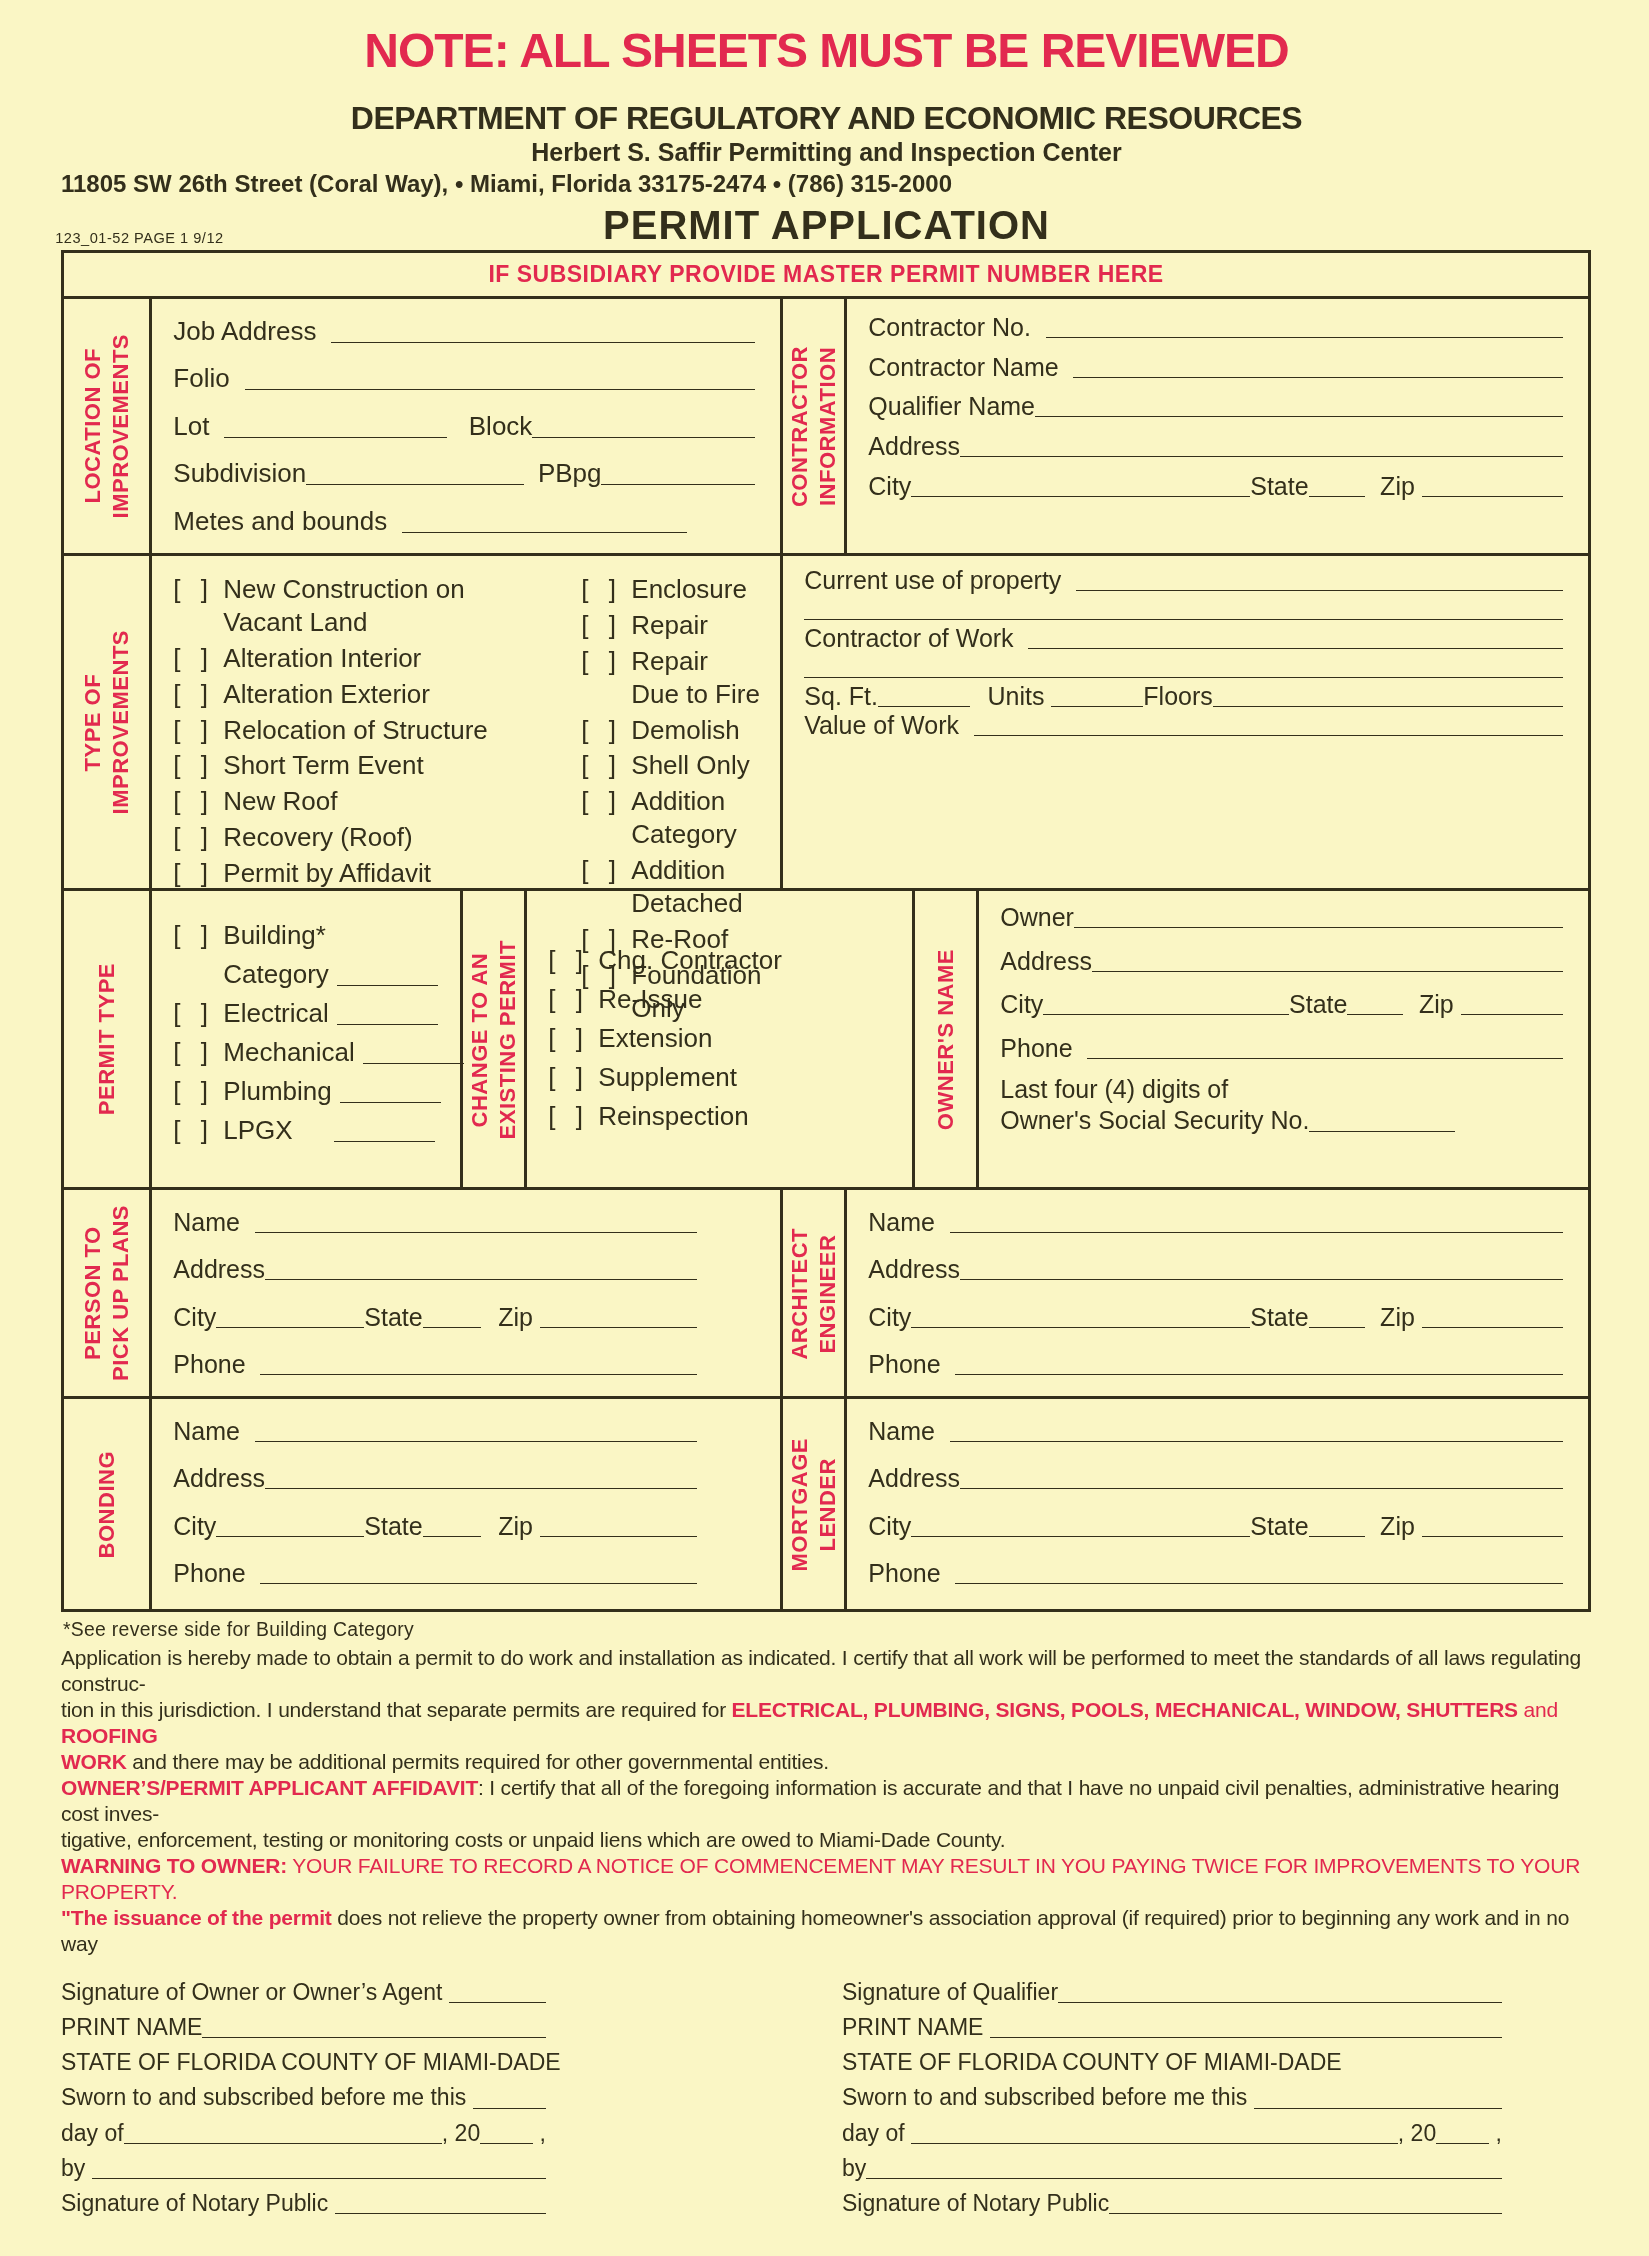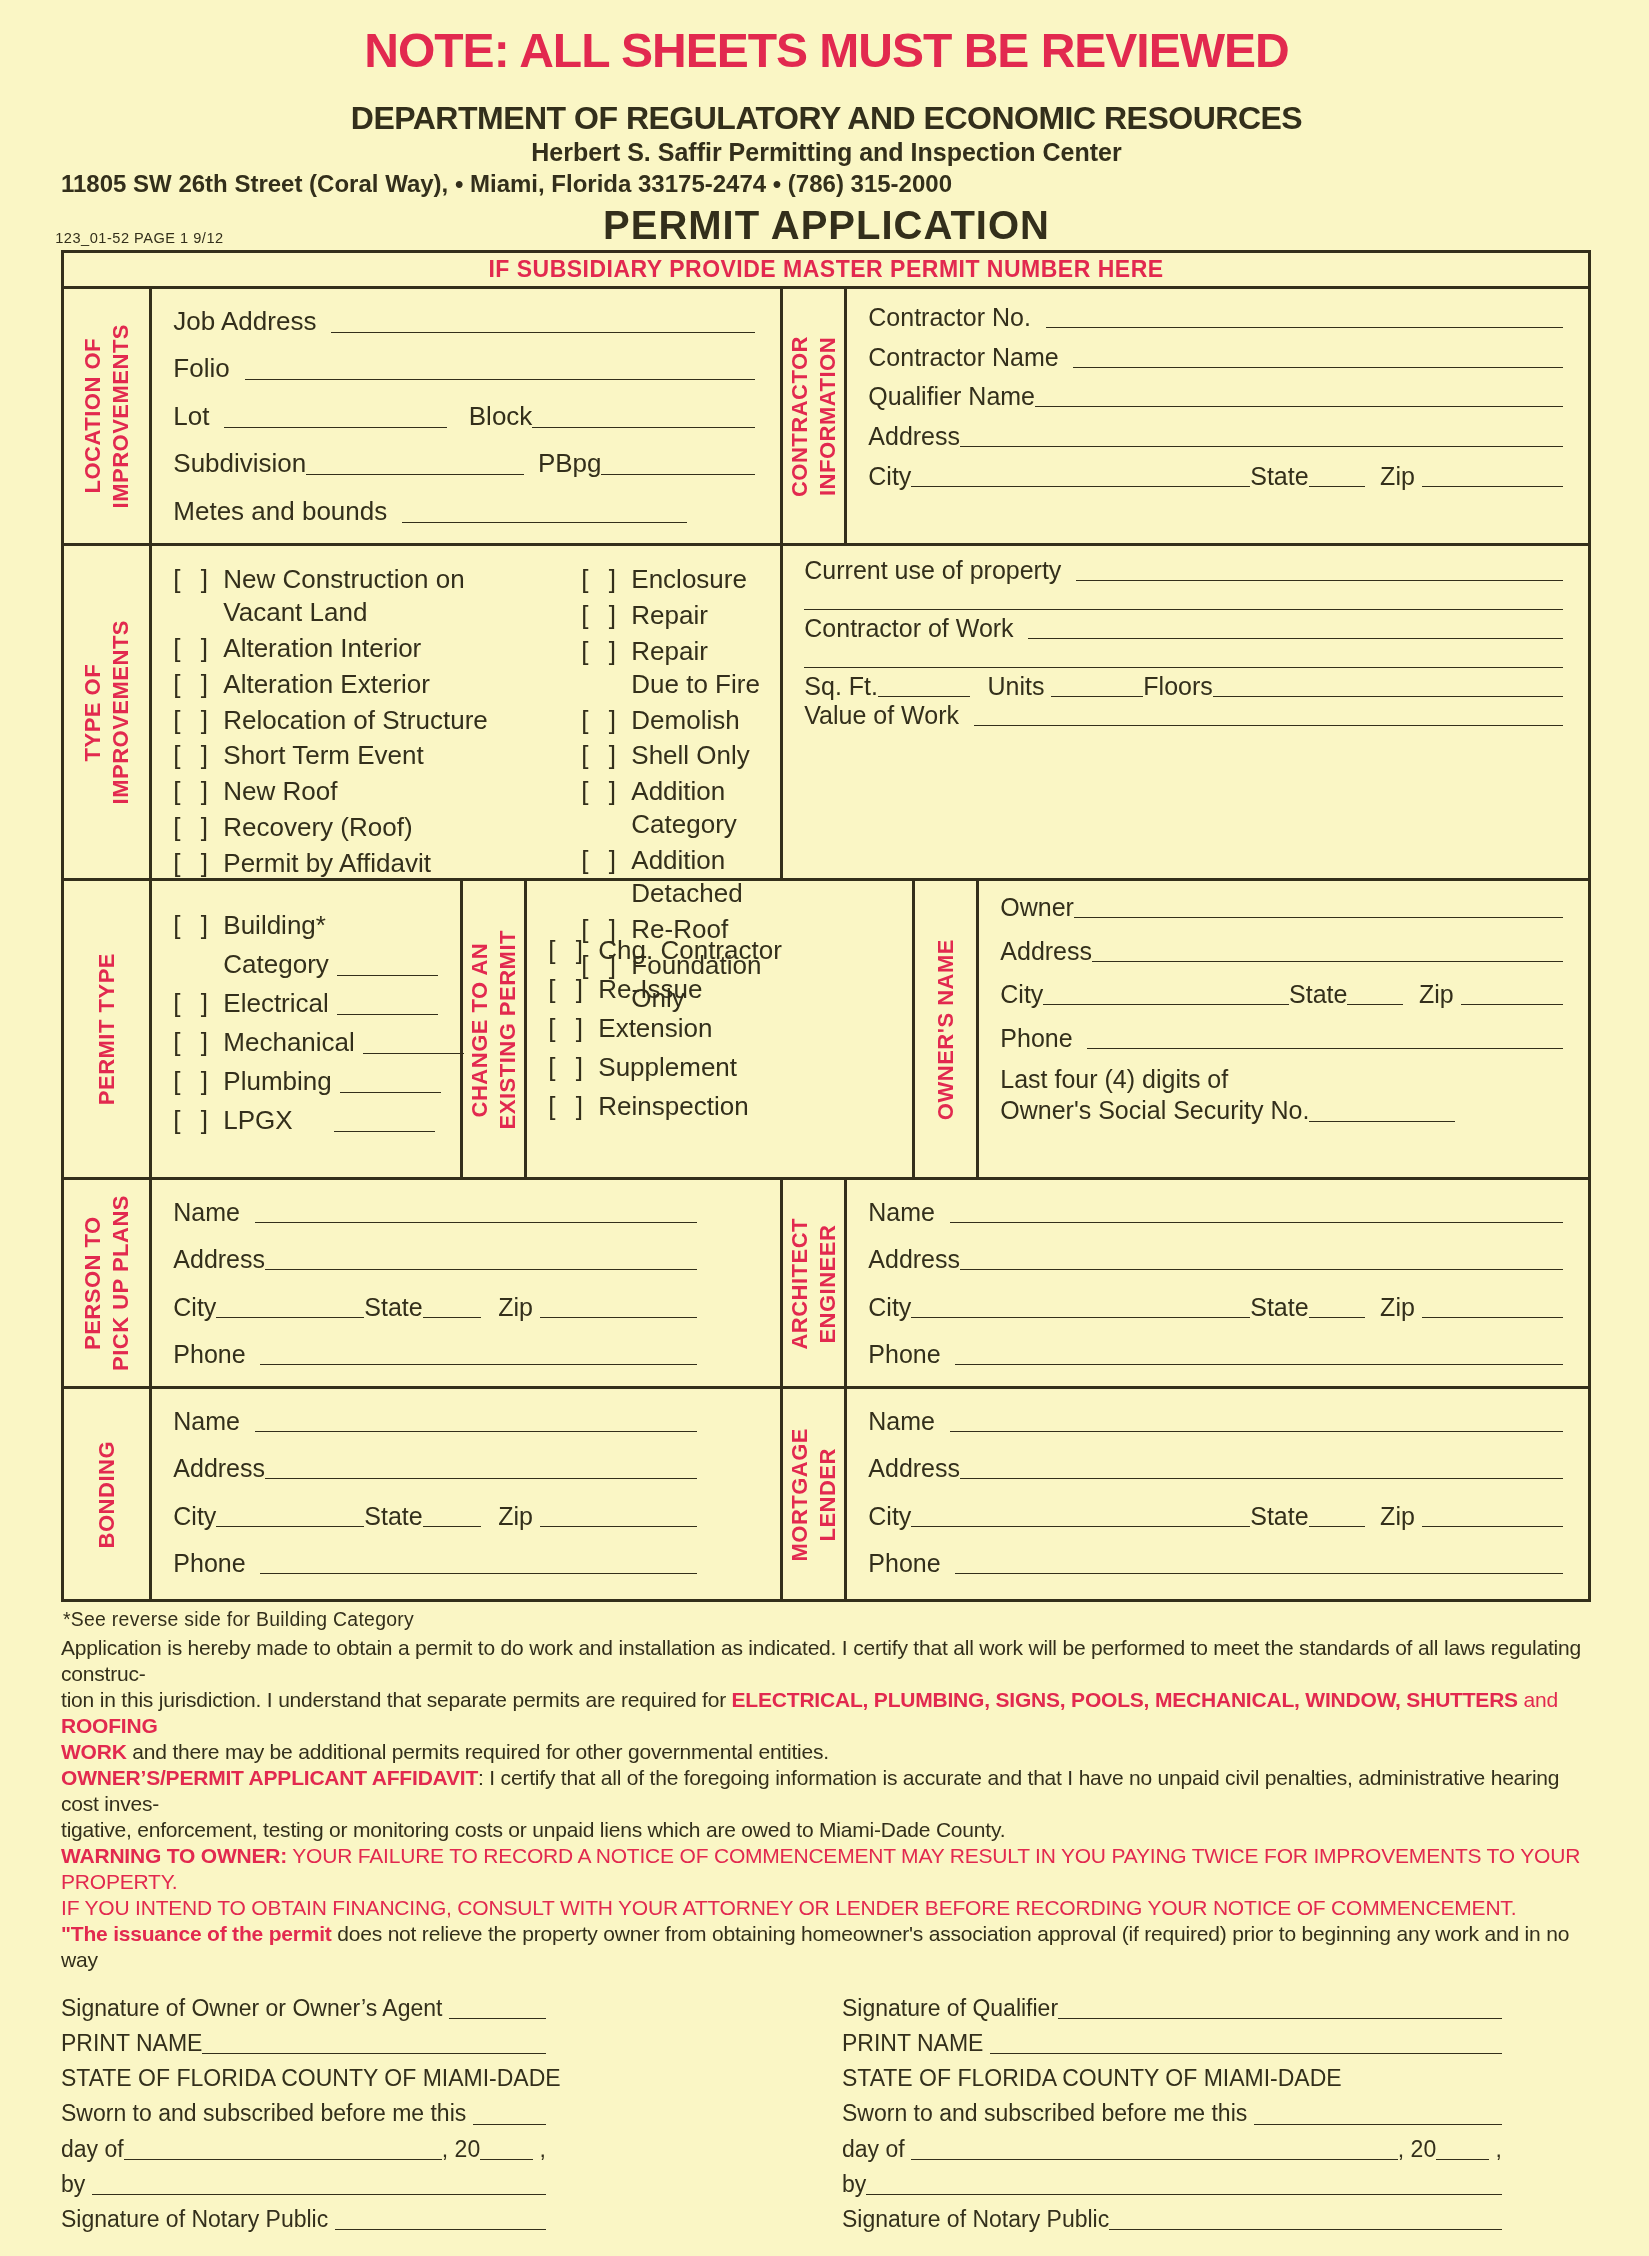--- a/index.html
+++ b/index.html
@@ -25,21 +25,21 @@
   .title-row{ position:relative;margin-top:5px;height:47px;}
   .form-code{ position:absolute;left:-5.8px;bottom:3.9px;font-size:14.6px;font-weight:500;letter-spacing:0.5px;}
   .app-title{ text-align:center;font-size:40px;font-weight:800;letter-spacing:1px;}
 
   
   .form-table{ border:3.9px solid var(--ink);width:1530px;}
   .frow{ display:flex;border-top:3.9px solid var(--ink);}
   .frow:first-child{border-top:none;}
   .fcell{ border-left:3.9px solid var(--ink);position:relative;}
   .fcell:first-child{border-left:none;}
-  .banner-row{ height:33px;align-items:center;justify-content:center;}
+  .banner-row{ height:43px;align-items:center;justify-content:center;}
   .banner-text{ color:var(--red);font-size:23px;font-weight:600;letter-spacing:0.5px;text-align:center;width:100%;}
 
   .vcell{ display:flex;align-items:center;justify-content:center;flex:none;}
   .vcell.w88{width:85px;} .vcell.w66{width:64px;}
   .vtext{ writing-mode:vertical-rl;transform:rotate(180deg);white-space:pre-line;
     color:var(--red);font-weight:800;font-size:22px;letter-spacing:0.5px;line-height:1.25;text-align:center;}
 
   .ccell{ padding:9.7px 25px 5.8px 21.3px;}
   .lcontent{width:631px;flex:none;}
   .rcontent{flex:1 1 auto;}
@@ -510,21 +510,20 @@
   </div>
 
   <div class="footnote">*See reverse side for Building Category</div>
   <div class="legal">
     <div class="lline"><span class="seg-plain">Application is hereby made to obtain a permit to do work and installation as indicated. I certify that all work will be performed to meet the standards of all laws regulating construc-</span></div>
     <div class="lline"><span class="seg-plain">tion in this jurisdiction. I understand that separate permits are required for </span><span class="seg-rb">ELECTRICAL, PLUMBING, SIGNS, POOLS, MECHANICAL, WINDOW, SHUTTERS</span><span class="seg-r"> and </span><span class="seg-rb">ROOFING</span></div>
     <div class="lline"><span class="seg-rb">WORK</span><span class="seg-plain"> and there may be additional permits required for other governmental entities.</span></div>
     <div class="lline"><span class="seg-rb">OWNER’S/PERMIT APPLICANT AFFIDAVIT</span><span class="seg-plain">: I certify that all of the foregoing information is accurate and that I have no unpaid civil penalties, administrative hearing cost inves-</span></div>
     <div class="lline"><span class="seg-plain">tigative, enforcement, testing or monitoring costs or unpaid liens which are owed to Miami-Dade County.</span></div>
     <div class="lline"><span class="seg-rb">WARNING TO OWNER:</span><span class="seg-r"> YOUR FAILURE TO RECORD A NOTICE OF COMMENCEMENT MAY RESULT IN YOU PAYING TWICE FOR IMPROVEMENTS TO YOUR PROPERTY.</span></div>
-    <div class="lline"><span class="seg-r">IF YOU INTEND TO OBTAIN FINANCING, CONSULT WITH YOUR ATTORNEY OR LENDER BEFORE RECORDING YOUR NOTICE OF COMMENCEMENT.</span></div>
     <div class="lline"><span class="seg-rb">"The issuance of the permit</span><span class="seg-plain"> does not relieve the property owner from obtaining homeowner's association approval (if required) prior to beginning any work and in no way</span></div>
   </div>
 
   <div class="sigwrap">
 
     <div class="sigcol sigcol-l">
       <div class="sigline">
           <span class="lbl">Signature of Owner or Owner’s Agent </span>
           <span class="bl noml"></span>
         </div>

